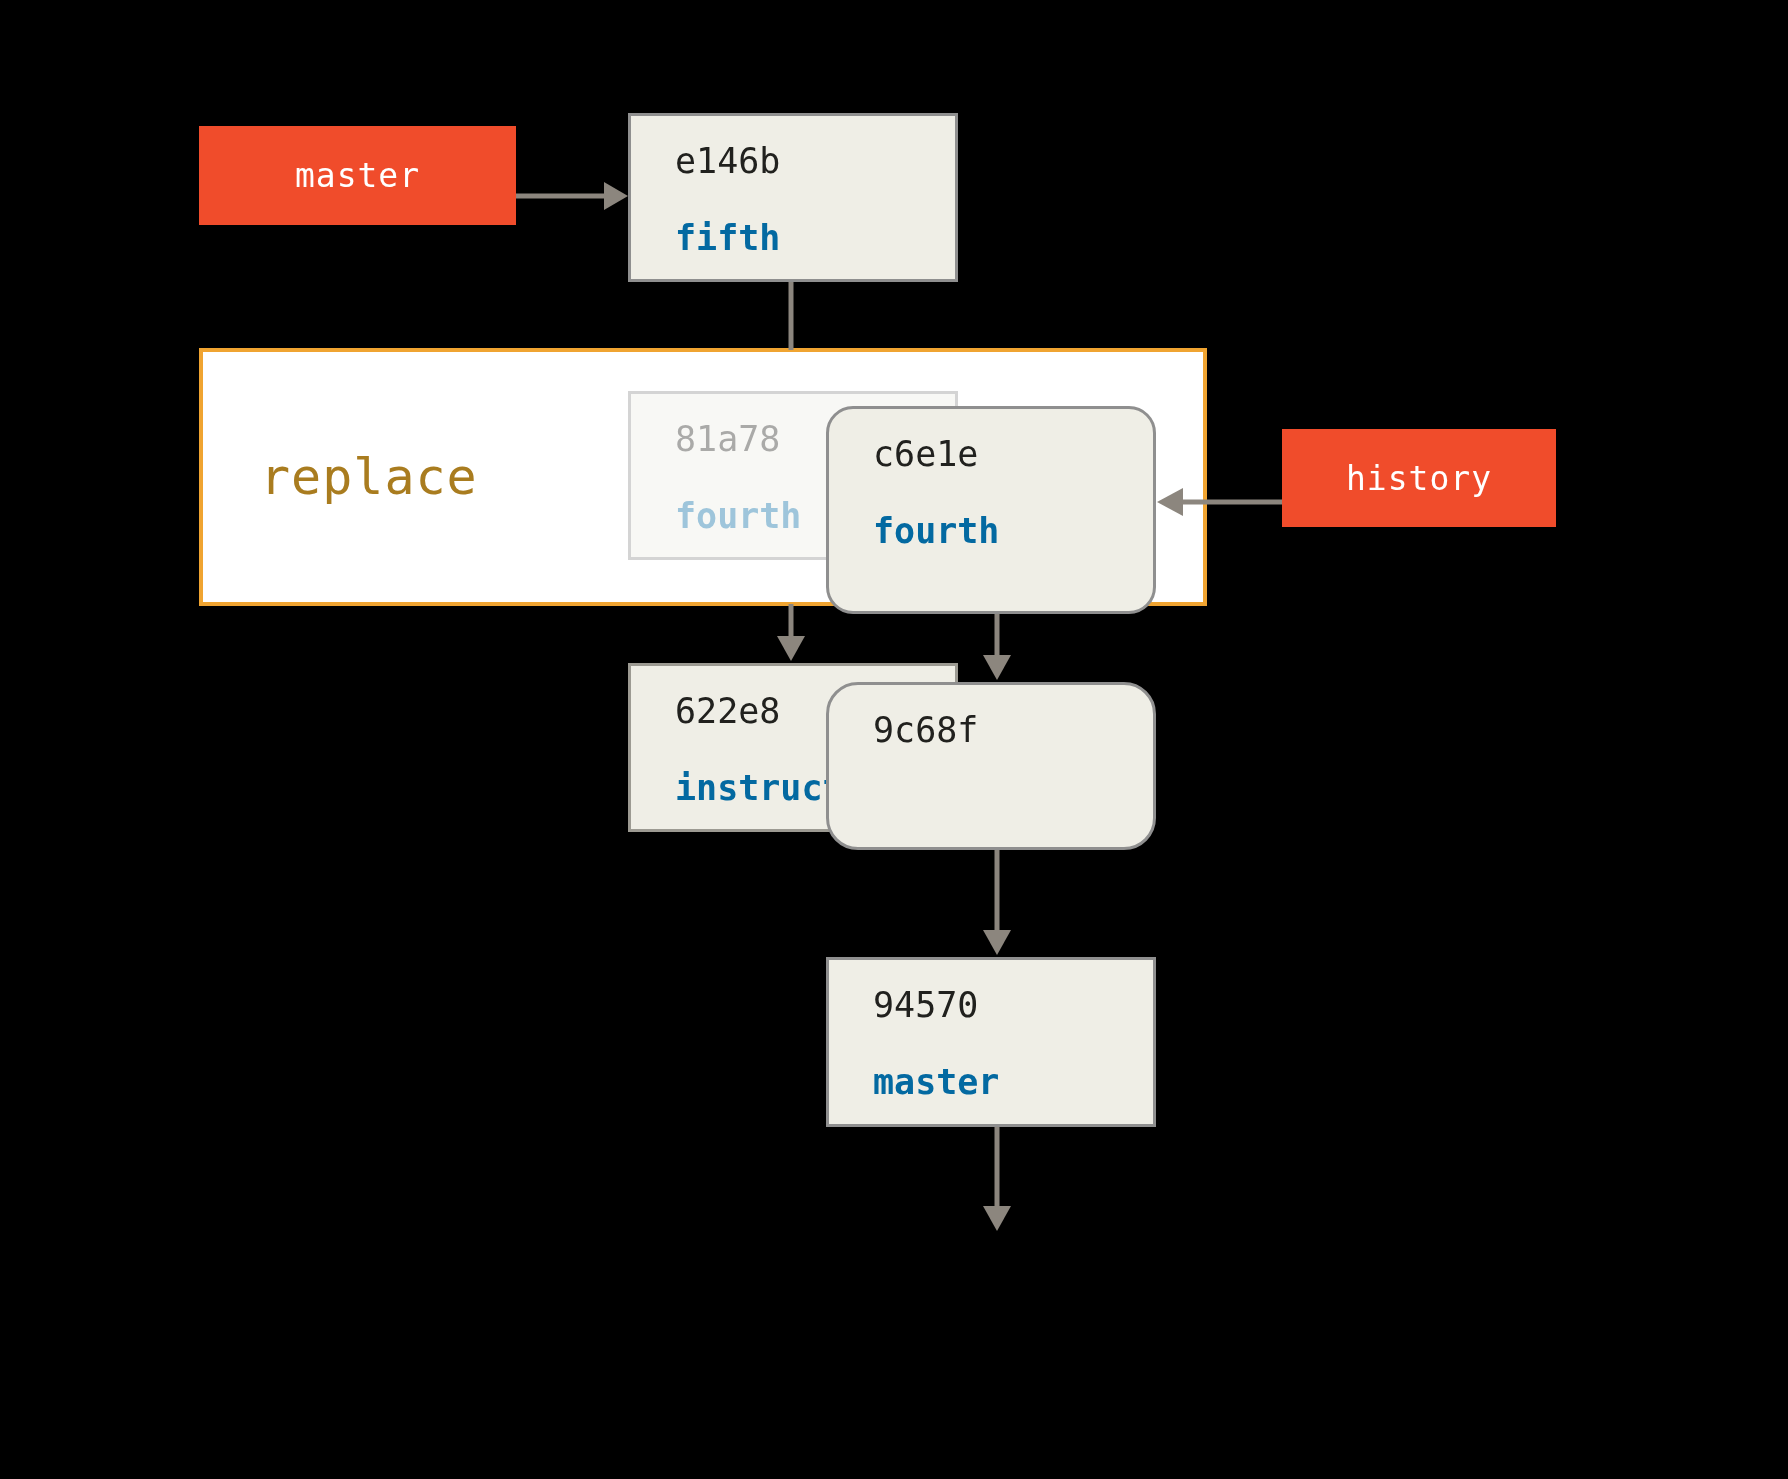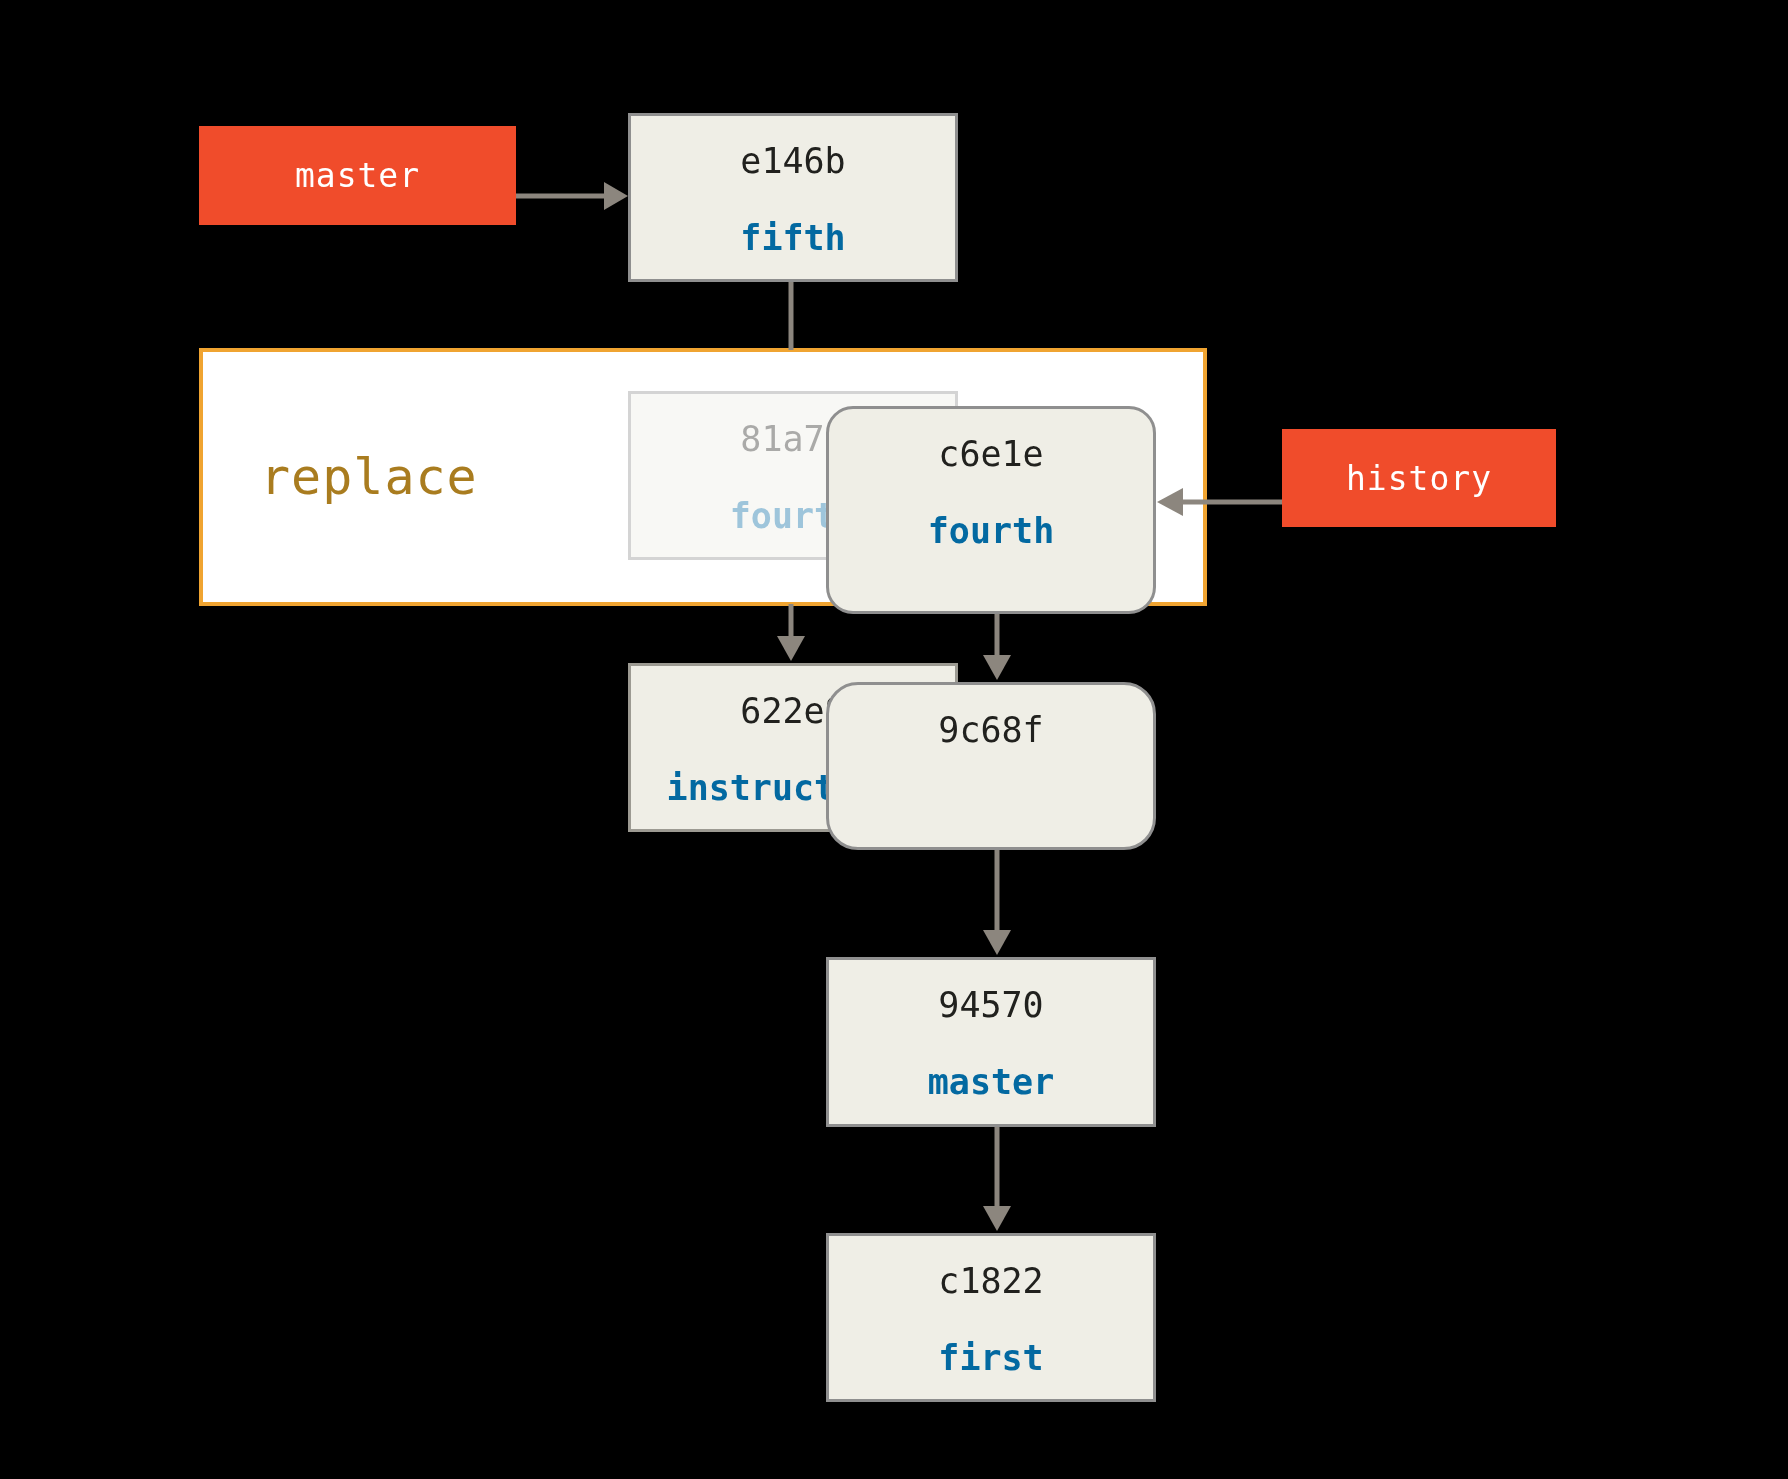--- a/index.html
+++ b/index.html
@@ -57,24 +57,24 @@
     width: 330px; height: 169px;
     background: #EFEEE6;
     border: 3px solid #8F8F8F;
     box-sizing: border-box;
     z-index: 4;
   }
   .commit .hash,
   .commit .msg {
     position: absolute;
     left: -3px; right: -3px;     
-    text-align: center;
     font-size: 35px;
     line-height: 44px;
     white-space: pre;
+    padding-left: 47px;
   }
   .commit .hash { top: 23px;  color: #21211E; }
   .commit .msg  { top: 100px; color: #0369a1; font-weight: bold; }
 
   #box-e146b { left: 628px; top: 113px; }
   #box-81a78 { left: 628px; top: 391px; opacity: 0.38; z-index: 2; }
   #box-c6e1e { left: 826px; top: 406px; height: 208px; border-radius: 27px; }
   #box-622e  { left: 628px; top: 663px; border-color: #9C9A92; }
   #box-9c68f { left: 826px; top: 682px; height: 168px; border-radius: 32px; }
   #box-94570 { left: 826px; top: 957px; height: 170px; }
@@ -150,22 +150,18 @@
   <div class="commit" id="box-c6e1e">
     <div class="hash">c6e1e</div>
     <div class="msg">fourth</div>
   </div>
 
   <div class="commit" id="box-94570">
     <div class="hash">94570</div>
     <div class="msg">master</div>
   </div>
 
-  <div class="commit" id="box-c1822">
-    <div class="hash">c1822</div>
-    <div class="msg">first</div>
-  </div>
 
   <div class="ref-label" id="label-master">master</div>
 
   <div class="ref-label" id="label-history">history</div>
 
 </div>
 
 </body></html>

